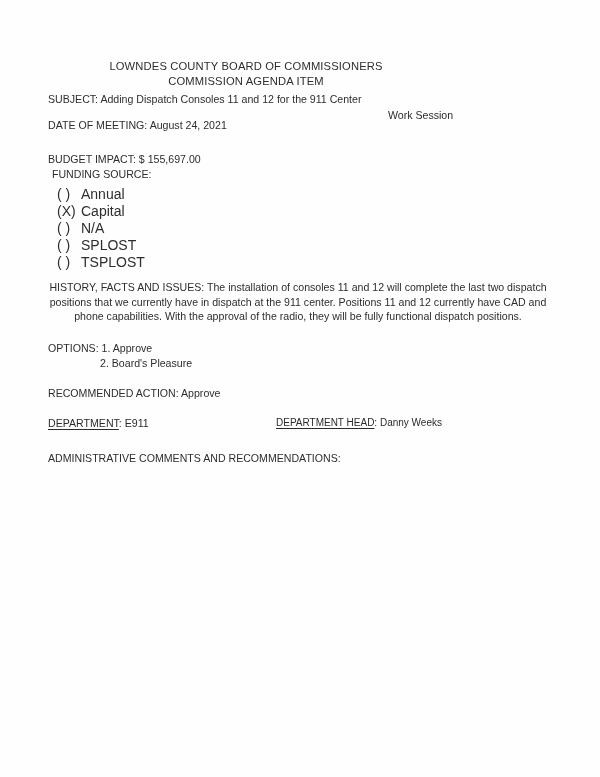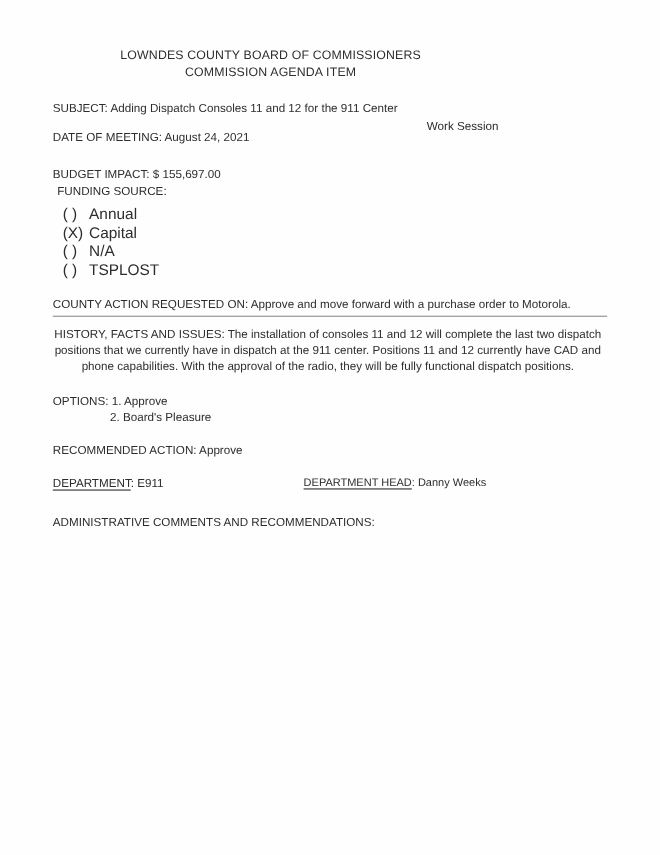--- a/index.html
+++ b/index.html
@@ -26,21 +26,21 @@
     top: 0;
     width: 600px;
     height: 777px;
     background: #fefefe;
   }
 
   
   .doc-header {
     position: absolute;
     left: 0;
-    top: 44px;
+    top: 59px;
     width: 492px;
     text-align: center;
   }
   .doc-header .title-line {
     font-size: 11.2px;
     letter-spacing: 0.15px;
     line-height: 15px;
     color: #2d2d2d;
   }
 
@@ -182,27 +182,27 @@
         <li>
           <span class="box">( )</span><span class="opt-label">Annual</span>
         </li>
         <li>
           <span class="box">(X)</span><span class="opt-label">Capital</span>
         </li>
         <li>
           <span class="box">( )</span><span class="opt-label">N/A</span>
         </li>
         <li>
+          <span class="box">( )</span><span class="opt-label">SPLOST</span>
+        </li>
+        <li>
           <span class="box">( )</span><span class="opt-label">TSPLOST</span>
         </li>
       </ul>
 
-      <div class="action-block">
-        <div class="row">COUNTY ACTION REQUESTED ON: Approve and move forward with a purchase order to Motorola.</div>
-      </div>
 
       <div class="history-block">
         <p>HISTORY, FACTS AND ISSUES: The installation of consoles 11 and 12 will complete the last two dispatch positions that we currently have in dispatch at the 911 center. Positions 11 and 12 currently have CAD and phone capabilities. With the approval of the radio, they will be fully functional dispatch positions.</p>
       </div>
 
       <div class="options-block">
         <div class="row opt-first">OPTIONS:  1. Approve</div>
         <div class="row opt-second">2. Board's Pleasure</div>
       </div>
 

